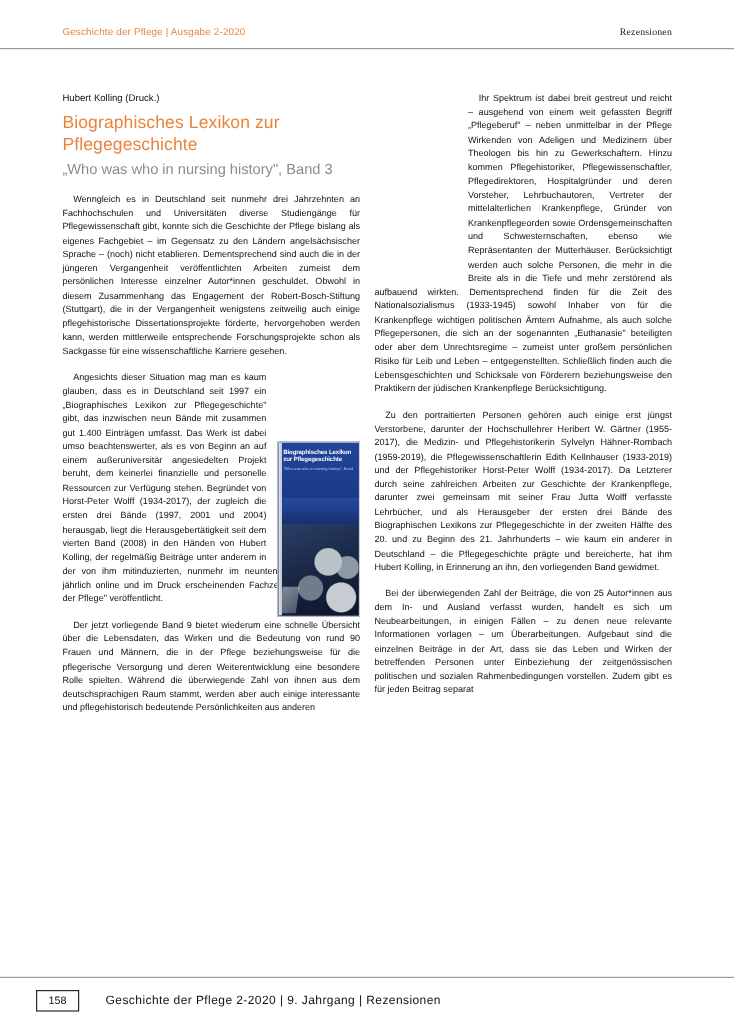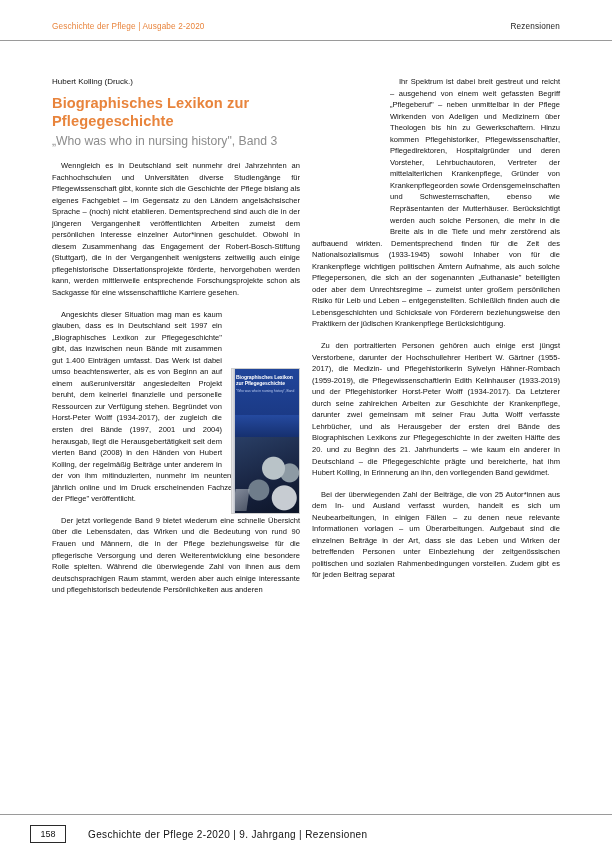--- a/index.html
+++ b/index.html
@@ -31,20 +31,21 @@
     align-items: center;
     justify-content: space-between;
     font-size: 8.2px;
     letter-spacing: 0.15px;
   }
   .running-head .rh-left {
     color: #e8843c;
   }
   .running-head .rh-right {
     color: #1a1a1a;
+    font-family: Liberation Serif, serif;
   }
   .head-rule {
     position: absolute;
     left: 0;
     right: 0;
     top: 40px;
     height: 1px;
     background: #9a9a9a;
   }
 
@@ -66,21 +67,21 @@
     line-height: 12px;
     color: #111111;
     margin: 0 0 7px 0;
     text-align: left;
   }
   .book-title {
     font-size: 14.6px;
     line-height: 17.5px;
     color: #e8843c;
     margin: 0 0 4px 0;
-    font-weight: bold;
+    font-weight: normal;
     text-align: left;
     letter-spacing: 0.1px;
   }
   .book-subtitle {
     font-size: 12.2px;
     line-height: 15px;
     color: #8c8c8c;
     margin: 0 0 11px 0;
     font-weight: normal;
     text-align: left;

